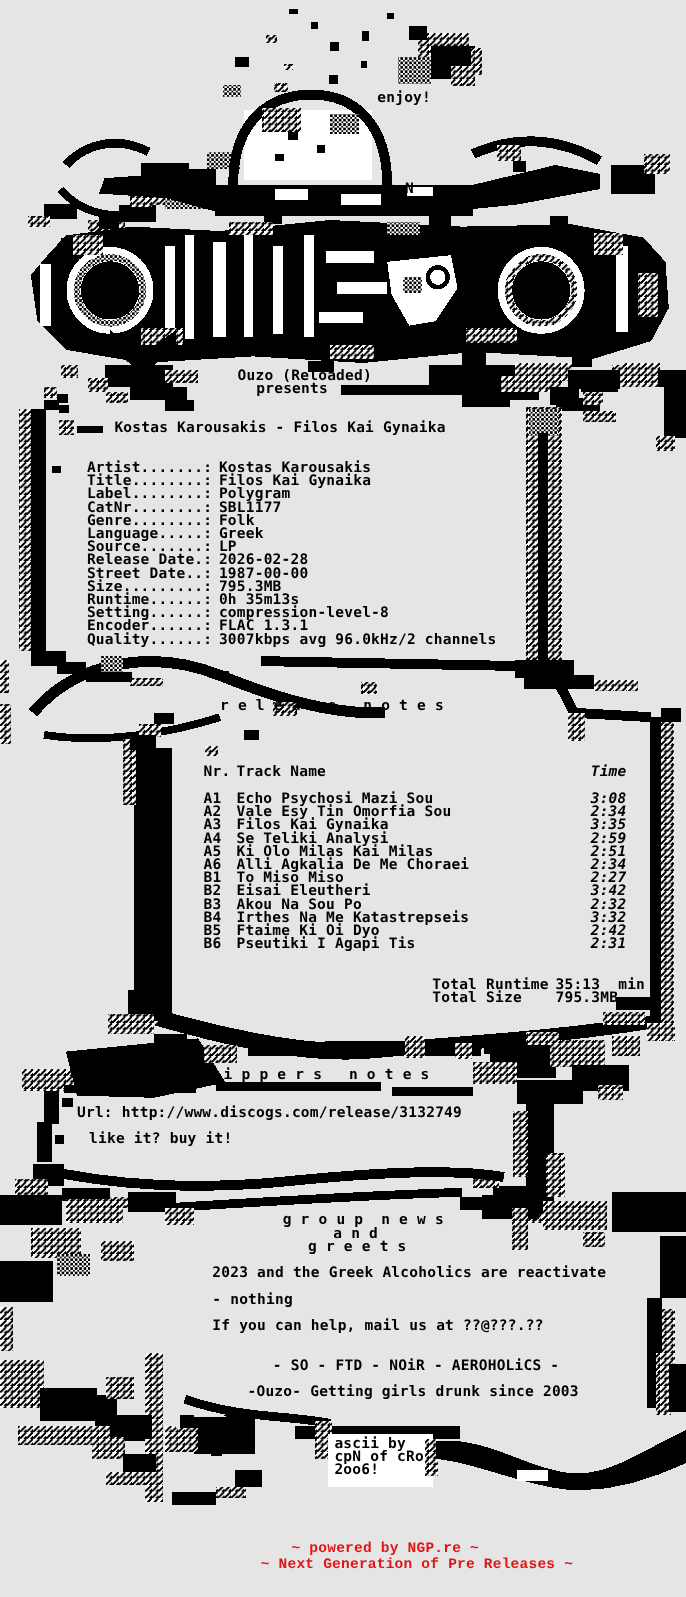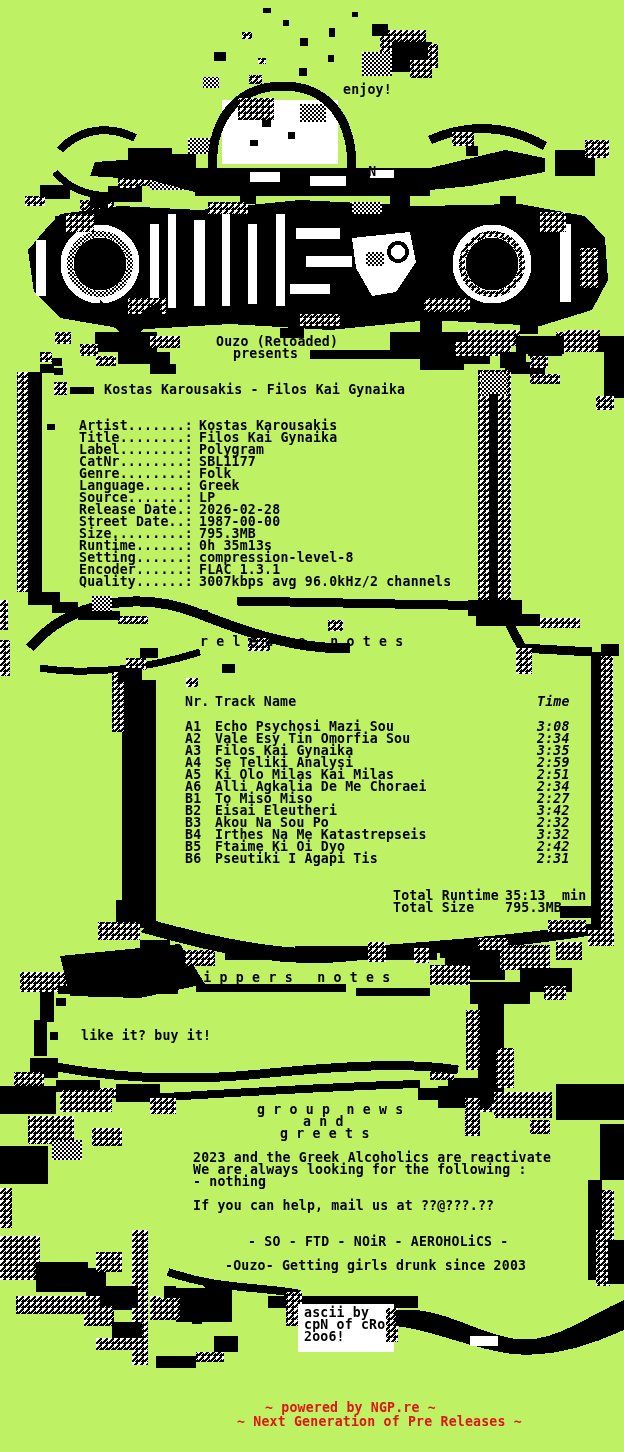--- a/index.html
+++ b/index.html
@@ -1,27 +1,27 @@
 <!DOCTYPE html>
 <html><head>
 <meta charset="utf-8">
 <style>
   html,body{margin:0;padding:0;background:#fff;}
-  .page{position:relative;width:624px;height:1452px;background:#bef264;overflow:hidden;
+  .page{position:relative;width:624px;height:1452px;background:#e5e5e5;overflow:hidden;
         font-family:"DejaVu Sans Mono",monospace;}
   .art{position:absolute;left:0;top:0;z-index:1;}
   .mono{position:absolute;z-index:2;font:bold 13.2px/12px "DejaVu Sans Mono",monospace;
         color:#000;white-space:pre;letter-spacing:.2px;}
   .val{position:absolute;left:120px;top:0;white-space:pre;}
   .trk{left:185px;}
   .tname{position:absolute;left:30px;top:0;white-space:pre;}
   .ttime{position:absolute;left:352px;top:0;white-space:pre;font-style:italic;}
   .tot{left:393px;}
   .tval{position:absolute;left:112px;top:0;white-space:pre;}
-  .red{color:#e01515;}
+  .red{color:#e01515;font-family:Liberation Mono, monospace;}
 </style>
 </head>
 <body>
 
 <div class="page">
 
   <svg class="art" width="624" height="1452" viewBox="0 0 624 1452" shape-rendering="crispEdges">
     <defs>
       <pattern id="hat" width="6" height="6" patternUnits="userSpaceOnUse">
         <rect width="6" height="6" fill="#fff"></rect>
@@ -341,27 +341,27 @@
   <div class="mono trk" style="top:805px"><span>B2</span><span class="tname">Eisai Eleutheri</span><span class="ttime">3:42</span></div>
   <div class="mono trk" style="top:817px"><span>B3</span><span class="tname">Akou Na Sou Po</span><span class="ttime">2:32</span></div>
   <div class="mono trk" style="top:829px"><span>B4</span><span class="tname">Irthes Na Me Katastrepseis</span><span class="ttime">3:32</span></div>
   <div class="mono trk" style="top:841px"><span>B5</span><span class="tname">Ftaime Ki Oi Dyo</span><span class="ttime">2:42</span></div>
   <div class="mono trk" style="top:853px"><span>B6</span><span class="tname">Pseutiki I Agapi Tis</span><span class="ttime">2:31</span></div>
 
   <div class="mono tot" style="top:890px"><span>Total Runtime</span><span class="tval">35:13  min</span></div>
   <div class="mono tot" style="top:902px"><span>Total Size</span><span class="tval">795.3MB</span></div>
 
   <div class="mono" style="left:187px;top:972px">r i p p e r s   n o t e s</div>
+  <div class="mono" style="left:70px;top:1006px">Url: http://www.discogs.com/release/3132749</div>
   <div class="mono" style="left:81px;top:1030px">like it? buy it!</div>
 
   <div class="mono" style="left:257px;top:1104px">g r o u p  n e w s</div>
   <div class="mono" style="left:303px;top:1116px">a n d</div>
   <div class="mono" style="left:280px;top:1128px">g r e e t s</div>
   <div class="mono" style="left:193px;top:1152px">2023 and the Greek Alcoholics are reactivate</div>
-  <div class="mono" style="left:193px;top:1164px">We are always looking for the following :</div>
   <div class="mono" style="left:193px;top:1176px">- nothing</div>
   <div class="mono" style="left:193px;top:1200px">If you can help, mail us at ??@???.??</div>
   <div class="mono" style="left:248px;top:1236px">- SO - FTD - NOiR - AEROHOLiCS -</div>
   <div class="mono" style="left:225px;top:1260px">-Ouzo- Getting girls drunk since 2003</div>
 
   <div class="mono" style="left:304px;top:1307px">ascii by</div>
   <div class="mono" style="left:304px;top:1319px">cpN of cRo</div>
   <div class="mono" style="left:304px;top:1331px">2oo6!</div>
 
   <div class="mono red" style="left:265px;top:1402px">~ powered by NGP.re ~</div>

